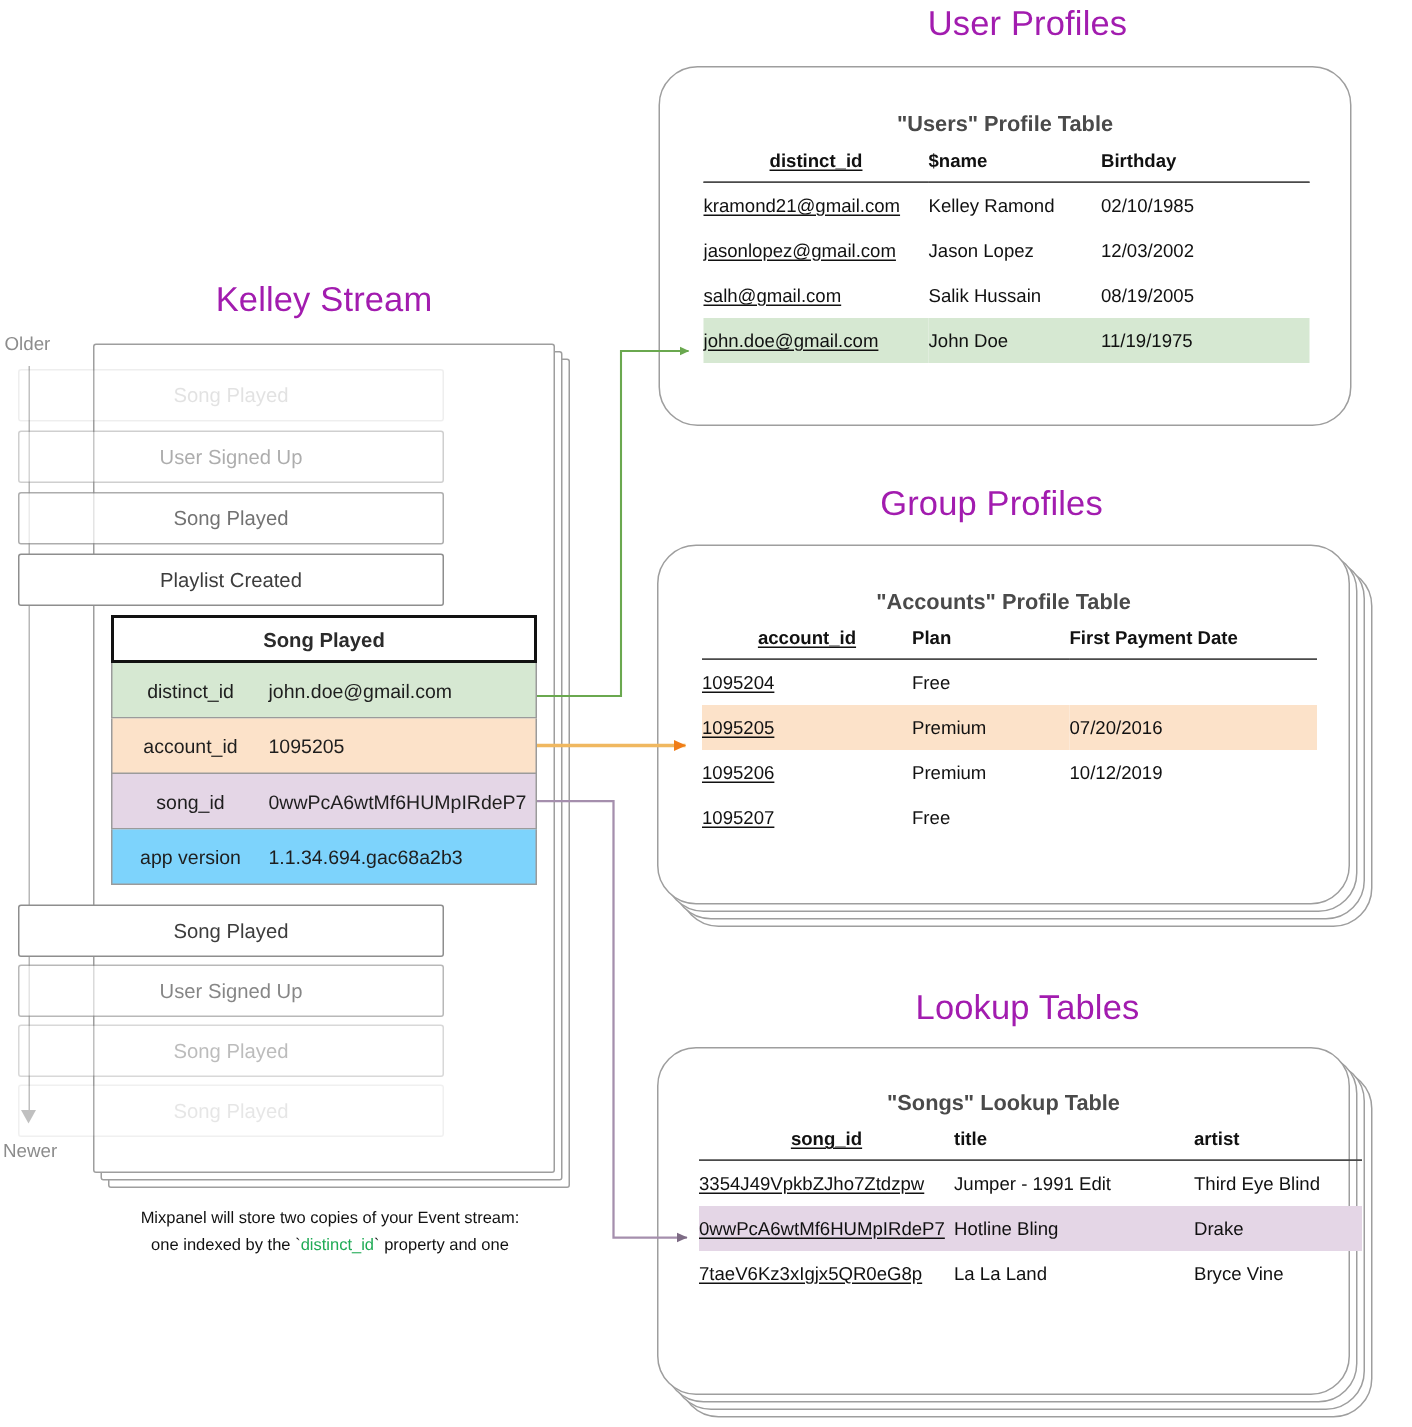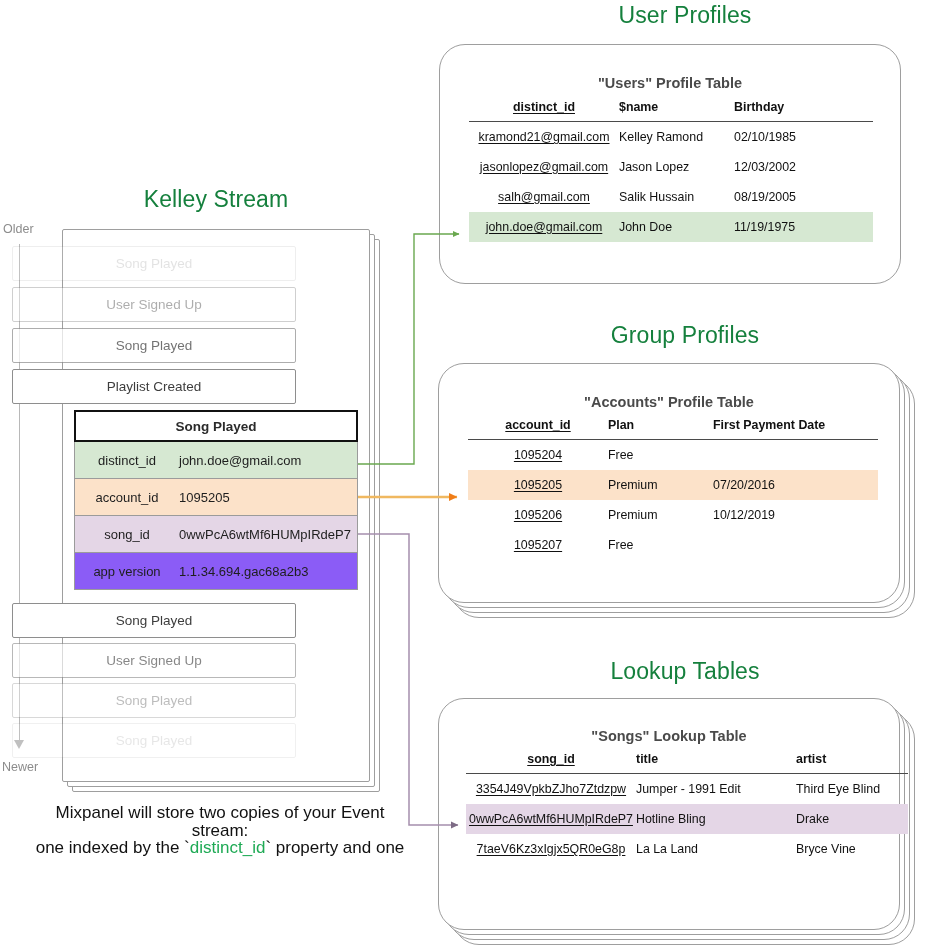--- a/index.html
+++ b/index.html
@@ -11,21 +11,21 @@
     position: relative;
     overflow: hidden;
   }
   .canvas { position: relative; width: 941px; height: 951px; }
 
   
   .section-title {
     position: absolute;
     font-size: 23px;
     font-weight: 400;
-    color: #15803d;
+    color: #a21caf;
     text-align: center;
     letter-spacing: 0.1px;
   }
 
   
   .axis-label {
     position: absolute;
     font-size: 12.5px;
     color: #8c8c8c;
   }
@@ -93,21 +93,21 @@
   }
   .ev-key { width: 104px; text-align: center; flex: none; }
   .ev-val { flex: 1; }
 
   
   .caption {
     position: absolute;
     left: 30px; top: 804px;
     width: 380px;
     text-align: center;
-    font-size: 17px;
+    font-size: 11px;
     line-height: 17.5px;
     color: #111;
   }
   .caption .code-green { color: #1faa55; }
   .caption .code-orange { color: #f7941d; }
   .caption .tick { color: #111; }
 
   
   .card-layer {
     position: absolute;
@@ -153,40 +153,40 @@
     padding: 0;
     height: 30px;
     white-space: nowrap;
   }
   .dtable td.key-cell { text-decoration: underline; text-underline-offset: 2px; }
   .dtable tbody tr.hl-green td { background: #d6e8d2; }
   .dtable tbody tr.hl-orange td { background: #fce2c9; }
   .dtable tbody tr.hl-purple td { background: #e4d6e6; }
 
   .th-center { text-align: center !important; }
-  .td-center { text-align: center; }
+  .td-center { }
 
   
   svg.wires {
     position: absolute; left: 0; top: 0;
     width: 941px; height: 951px;
     pointer-events: none;
     overflow: visible;
   }
 </style>
 </head>
 <body>
 
 <div class="canvas">
 
   <div class="section-title" style="left:62px; top:186px; width:308px;">Kelley Stream</div>
 
   <div class="section-title" style="left:435px; top:2px; width:500px;">User Profiles</div>
 
-  <div class="section-title" style="left:435px; top:322px; width:500px;">Group Profiles</div>
+  <div class="section-title" style="left:411px; top:322px; width:500px;">Group Profiles</div>
 
   <div class="section-title" style="left:435px; top:658px; width:500px;">Lookup Tables</div>
 
   <div class="axis-label" style="left:3px; top:222px;">Older</div>
   <div class="axis-line"></div>
   <div class="axis-head"></div>
   <div class="axis-label" style="left:2px; top:760px;">Newer</div>
 
   <div class="stream-stack" style="left:72px; top:239px; width:308px; height:553px;"></div>
   <div class="stream-stack" style="left:67px; top:234px; width:308px; height:553px;"></div>
@@ -208,21 +208,21 @@
     <div class="ev-row" style="background:#fce2c9;">
       <span class="ev-key">account_id</span>
       <span class="ev-val">1095205</span>
     </div>
 
     <div class="ev-row" style="background:#e4d6e6;">
       <span class="ev-key">song_id</span>
       <span class="ev-val">0wwPcA6wtMf6HUMpIRdeP7</span>
     </div>
 
-    <div class="ev-row" style="background:#8b5cf6;">
+    <div class="ev-row" style="background:#7dd3fc;">
       <span class="ev-key">app version</span>
       <span class="ev-val">1.1.34.694.gac68a2b3</span>
     </div>
   </div>
 
   <div class="ev" style="top:603px; height:35px; opacity:1;">Song Played</div>
   <div class="ev" style="top:643px; height:35px; opacity:0.62;">User Signed Up</div>
   <div class="ev" style="top:683px; height:35px; opacity:0.34;">Song Played</div>
   <div class="ev" style="top:723px; height:35px; opacity:0.12;">Song Played</div>
 

